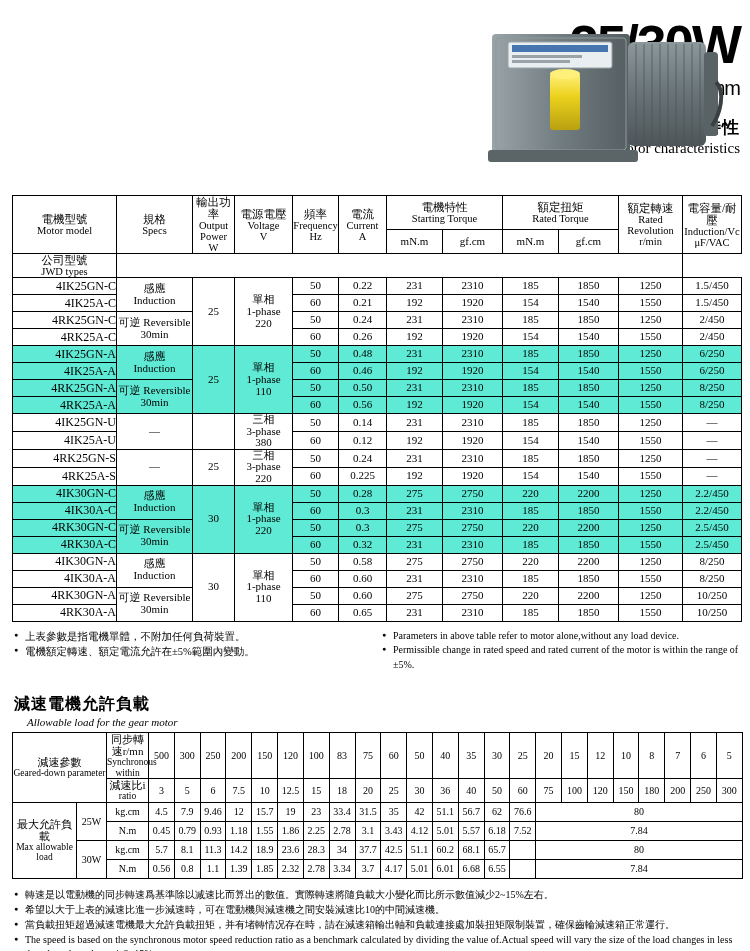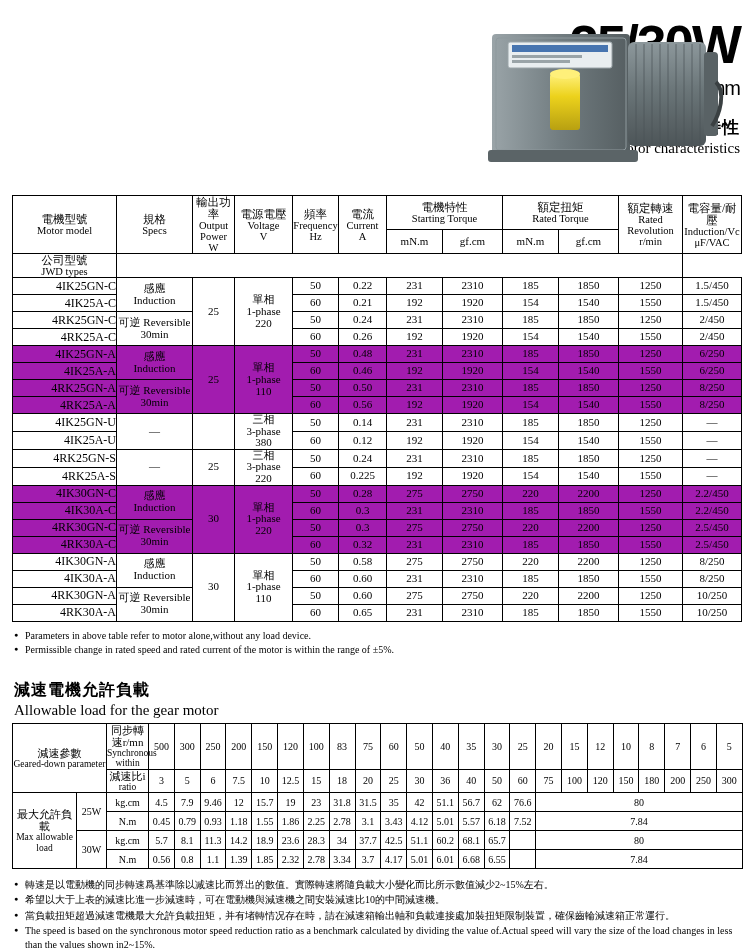--- a/index.html
+++ b/index.html
@@ -47,36 +47,36 @@
     vertical-align:middle;
     font-size:11px;
     padding:0;
     height:17px;
     line-height:1.05;
   }
   .mt .hd { font-size:11px; }
   .hd .cn { font-size:11.5px; display:block; }
   .hd .en { font-size:10.5px; display:block; }
   .mt .mdl { text-align:right; padding-left:7px; font-size:12px; }
-  .grp-a { background:#a21caf;font-family:Liberation Serif, serif; }
+  .grp-a { background:#5eead4;font-family:Liberation Serif, serif; }
   .grp-b { background:#ffffff; }
   .sm { font-size:10px; }
 
   
   .notes { margin:7px 0 0 4px; display:flex; gap:10px; }
   .notes .col { flex:1; }
   .note { font-size:10.5px; line-height:1.45; position:relative; padding-left:11px; }
   .note:before {
     content:"●"; position:absolute; left:0; top:0; font-size:7px; line-height:1.9;
   }
   .notes .right .note { font-size:10px; }
 
   
   .sec2-cn { font-size:16px; font-weight:bold; margin:22px 0 0 4px; letter-spacing:1px;}
-  .sec2-en { font-size:15px; margin:1px 0 0 4px; }
+  .sec2-en { font-size:11px; margin:1px 0 0 17px;font-style:italic; }
 
   .gt { width:730px; margin:4px 0 0 2px; table-layout:fixed; }
   .gt td {
     border:1px solid #000; text-align:center; vertical-align:middle;
     font-size:11px; height:19px; padding:0; line-height:1.1;
   }
   .gt .lbl-cn { font-size:11px; }
   .gt .lbl-en { font-size:9.5px; }
   .gt .unit { font-size:10px; }
   .gt .vals { font-size:10px; }
@@ -486,20 +486,24 @@
           <td>2310</td>
           <td>185</td>
           <td>1850</td>
           <td>1550</td>
           <td>10/250</td>
         </tr>
       </tbody>
   </table>
 
   <div class="notes">
+    <div class="col left">
+      <div class="note">上表參數是指電機單體，不附加任何負荷裝置。</div>
+      <div class="note">電機額定轉速、額定電流允許在±5%範圍內變動。</div>
+    </div>
     <div class="col right">
       <div class="note">Parameters in above table refer to motor alone,without any load device.</div>
       <div class="note">Permissible change in rated speed and rated current of the motor is within the range of ±5%.</div>
     </div>
   </div>
 
   <div class="sec2-cn">減速電機允許負載</div>
   <div class="sec2-en">Allowable load for the gear motor</div>
 
   <table class="gt">
@@ -592,21 +596,21 @@
           <td rowspan="4" class="lbl-cn">最大允許負載<div class="lbl-en">Max allowable load</div></td>
           <td rowspan="2" class="unit">25W</td>
           <td class="unit">kg.cm</td>
           <td class="vals">4.5</td>
           <td class="vals">7.9</td>
           <td class="vals">9.46</td>
           <td class="vals">12</td>
           <td class="vals">15.7</td>
           <td class="vals">19</td>
           <td class="vals">23</td>
-          <td class="vals">31.8</td>
+          <td class="vals">33.4</td>
           <td class="vals">31.5</td>
           <td class="vals">35</td>
           <td class="vals">42</td>
           <td class="vals">51.1</td>
           <td class="vals">56.7</td>
           <td class="vals">62</td>
           <td class="vals">76.6</td>
           <td colspan="8" class="vals">80</td>
         </tr>
         <tr>

